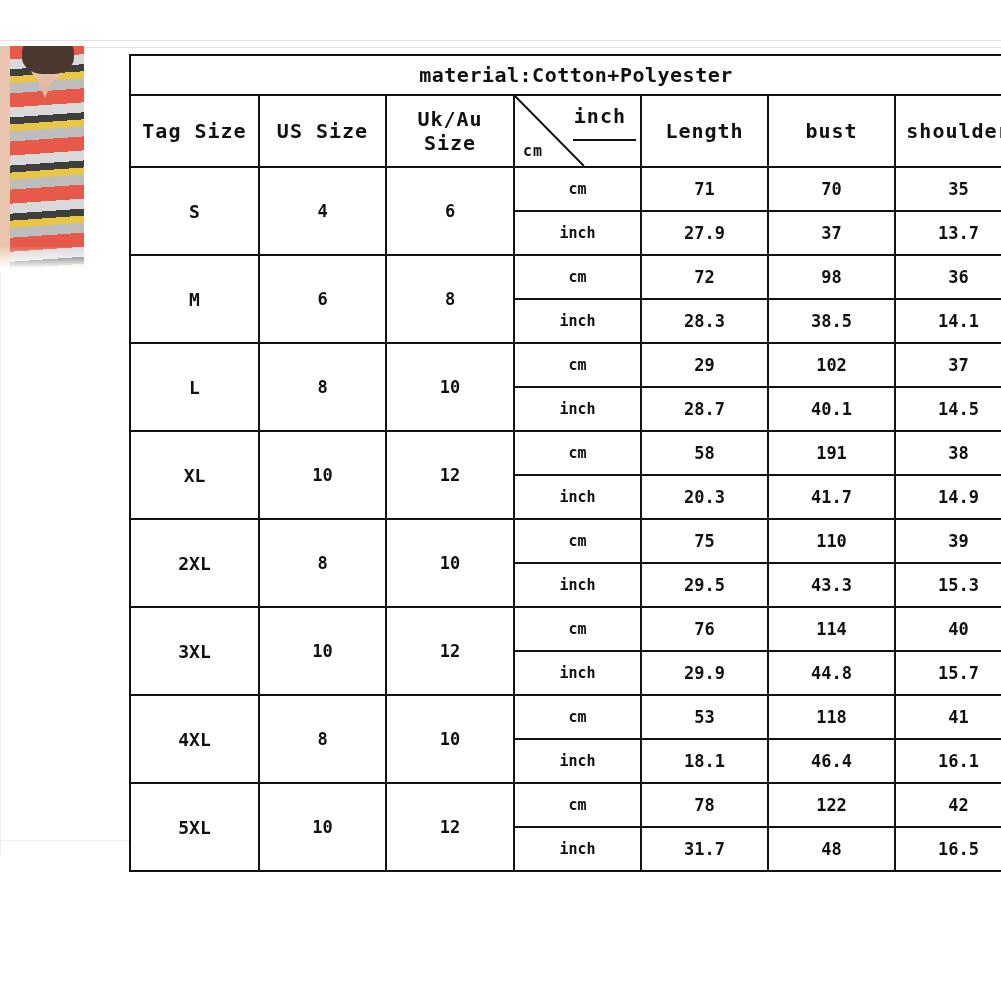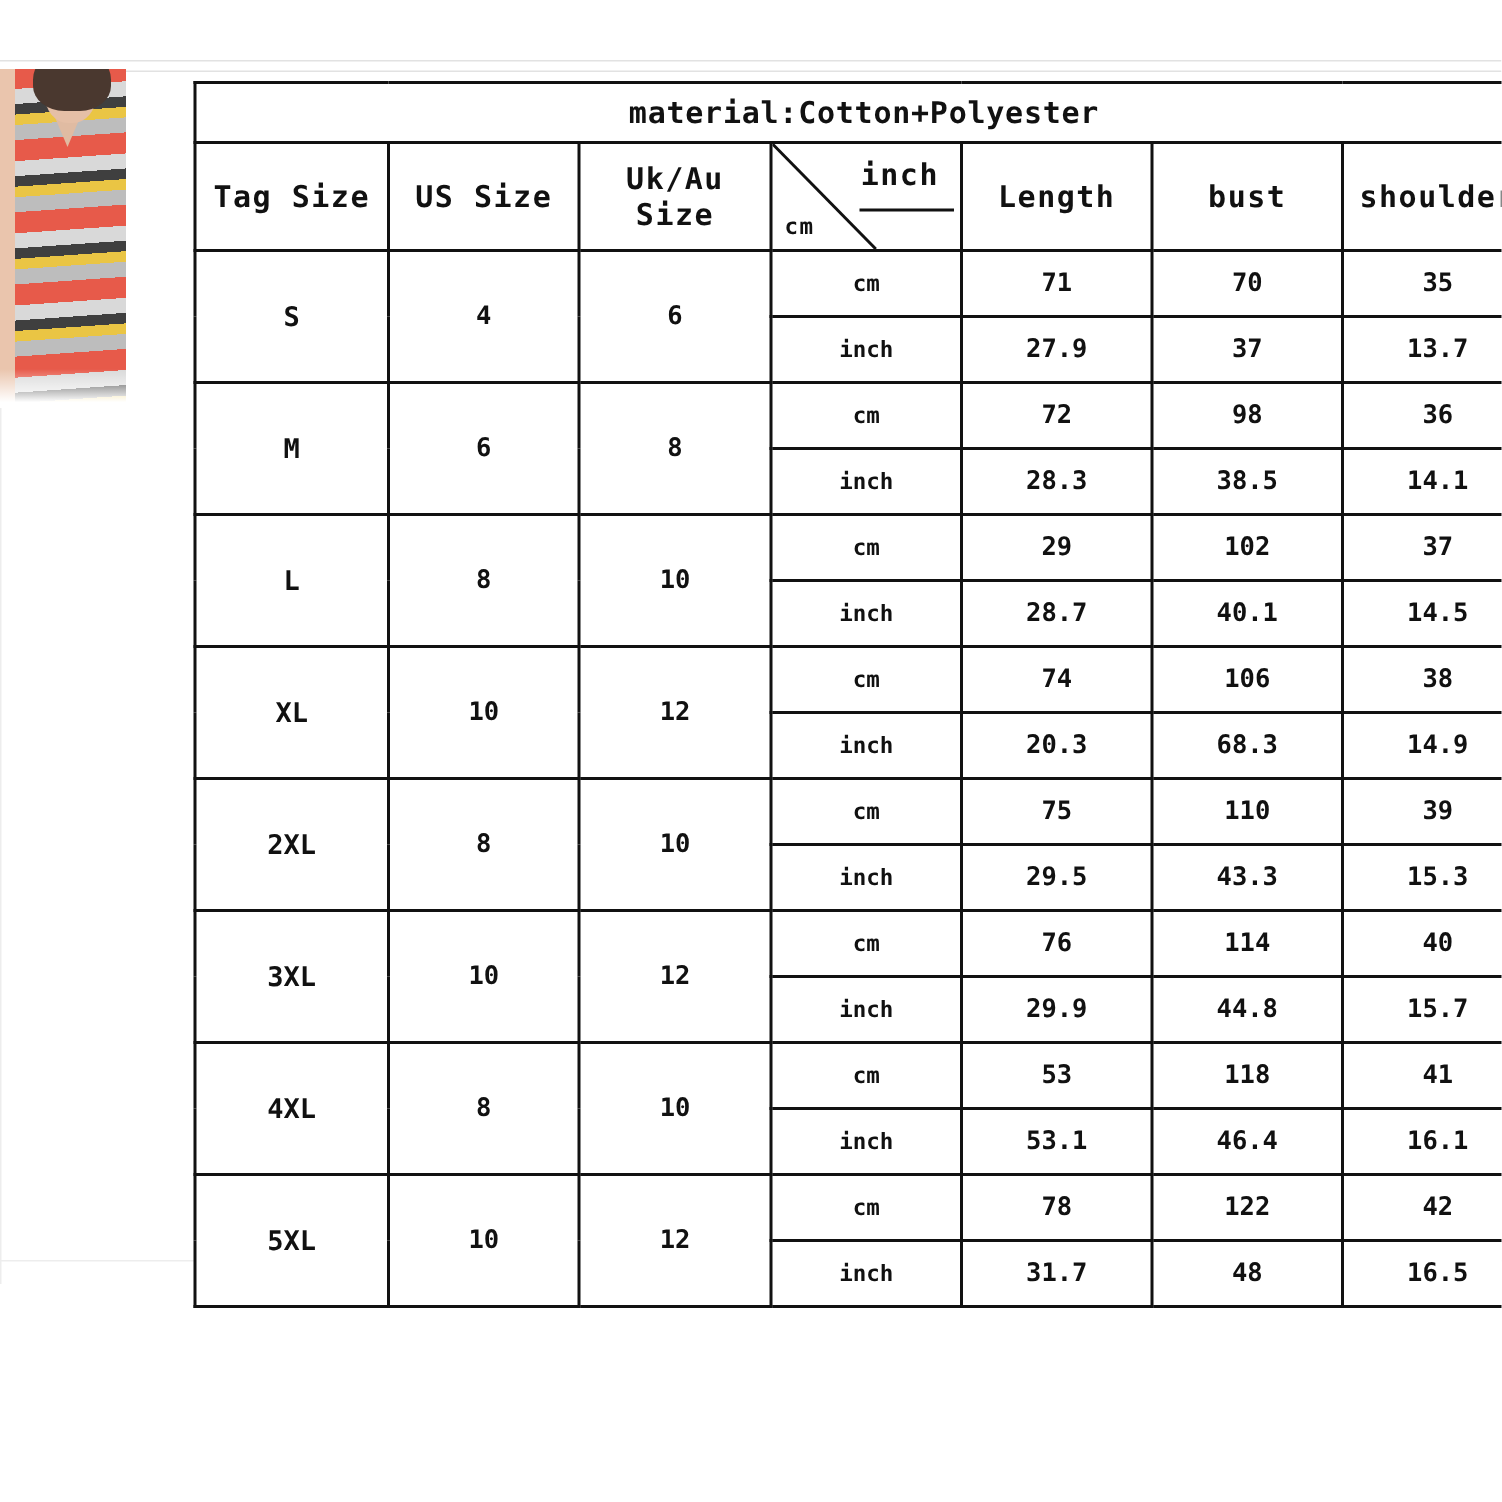--- a/index.html
+++ b/index.html
@@ -302,28 +302,28 @@
           <td>28.7</td>
           <td>40.1</td>
           <td>14.5</td>
         </tr>
 
         <tr class="body-row">
           <td class="tag" rowspan="2">XL</td>
           <td rowspan="2">10</td>
           <td rowspan="2">12</td>
           <td class="unit">cm</td>
-          <td>74</td>
-          <td>106</td>
+          <td>58</td>
+          <td>191</td>
           <td>38</td>
         </tr>
         <tr class="body-row">
           <td class="unit">inch</td>
           <td>20.3</td>
-          <td>68.3</td>
+          <td>41.7</td>
           <td>14.9</td>
         </tr>
 
         <tr class="body-row">
           <td class="tag" rowspan="2">2XL</td>
           <td rowspan="2">8</td>
           <td rowspan="2">10</td>
           <td class="unit">cm</td>
           <td>75</td>
           <td>110</td>
@@ -356,21 +356,21 @@
           <td class="tag" rowspan="2">4XL</td>
           <td rowspan="2">8</td>
           <td rowspan="2">10</td>
           <td class="unit">cm</td>
           <td>53</td>
           <td>118</td>
           <td>41</td>
         </tr>
         <tr class="body-row">
           <td class="unit">inch</td>
-          <td>53.1</td>
+          <td>18.1</td>
           <td>46.4</td>
           <td>16.1</td>
         </tr>
 
         <tr class="body-row">
           <td class="tag" rowspan="2">5XL</td>
           <td rowspan="2">10</td>
           <td rowspan="2">12</td>
           <td class="unit">cm</td>
           <td>78</td>

